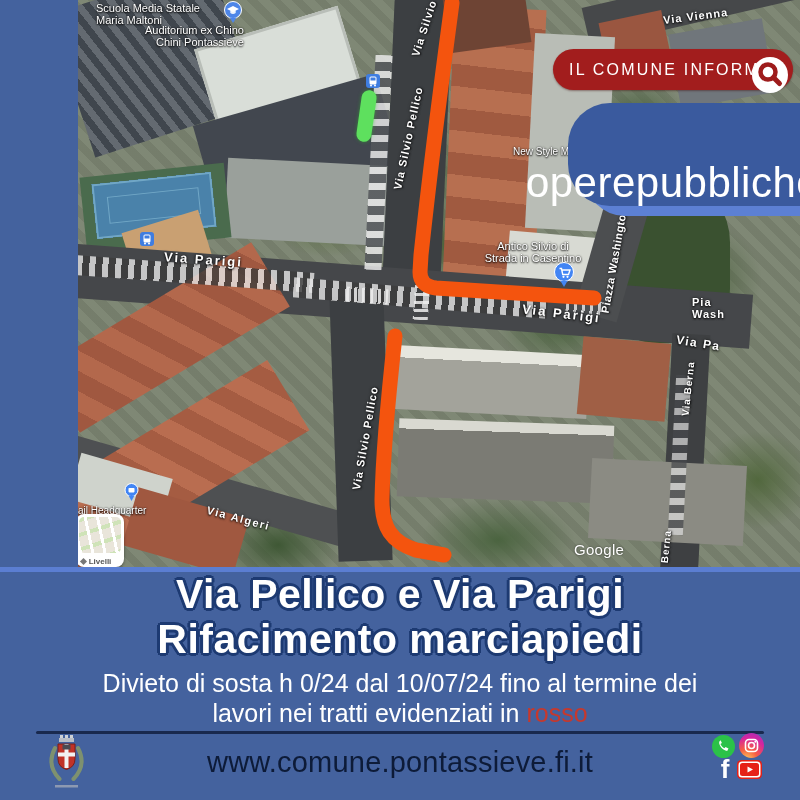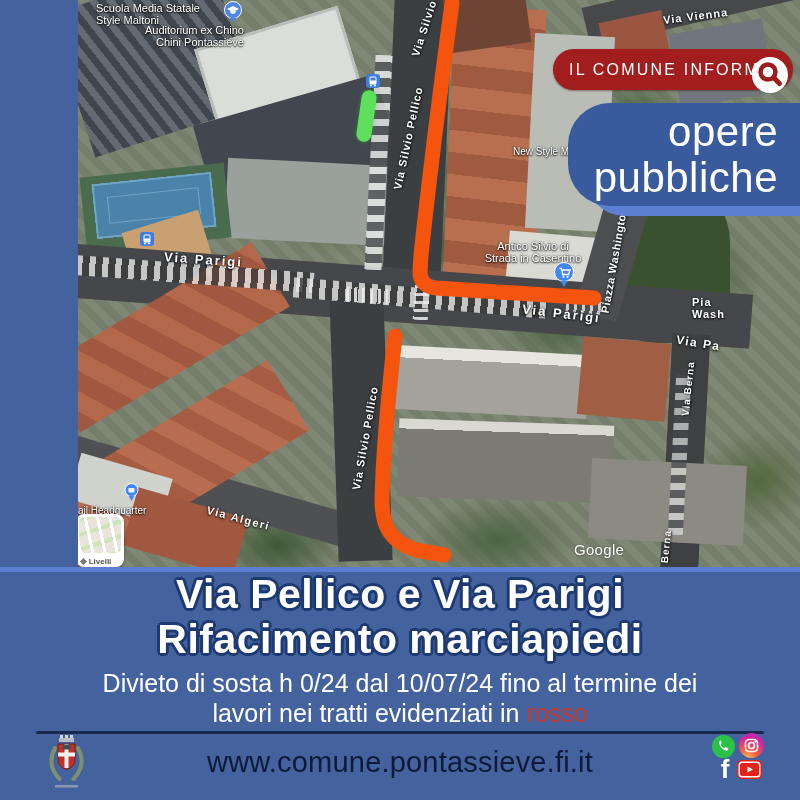--- a/index.html
+++ b/index.html
@@ -116,21 +116,21 @@
 
   
   .badge-red{position:absolute;left:553px;top:49px;width:240px;height:41px;border-radius:22px;background:#a21d1d;
              box-shadow:0 1px 2px rgba(60,0,0,.4);z-index:12;}
   .badge-red-text{position:absolute;left:16px;top:0;height:100%;display:flex;align-items:center;color:#fff;
              font-size:16px;letter-spacing:2.2px;white-space:nowrap;}
   .badge-red-circle{position:absolute;right:5px;top:8px;width:36px;height:36px;background:#fff;border-radius:50%;}
   .badge-blue-light{position:absolute;left:585px;top:117px;right:0;height:99px;border-radius:40px 0 0 40px;
              background:#5c80d4;z-index:10;}
   .badge-blue{position:absolute;left:568px;top:103px;right:0;height:103px;border-radius:42px 0 0 42px;background:#3a5a9e;
-             z-index:11;display:flex;flex-direction:column;justify-content:center;align-items:flex-end;
+             z-index:11;display:flex;flex-direction:row;justify-content:center;align-items:flex-end;
              padding-right:22px;box-sizing:border-box;}
   .badge-blue div{color:#fff;font-size:42px;line-height:46px;font-weight:400;letter-spacing:.5px;}
 
   .map-accent{position:absolute;left:0;top:567px;width:800px;height:5px;background:#5b7ed2;z-index:4;}
 
   
   .title{position:absolute;left:0;top:572px;width:800px;text-align:center;z-index:5;}
   .title div{font-weight:700;font-size:41px;line-height:45px;letter-spacing:.5px;color:#fff;
     text-shadow:3px 0 0 #1d3a72,-3px 0 0 #1d3a72,0 3px 0 #1d3a72,0 -3px 0 #1d3a72,
                 2px 2px 0 #1d3a72,-2px 2px 0 #1d3a72,2px -2px 0 #1d3a72,-2px -2px 0 #1d3a72;}
@@ -194,21 +194,21 @@
     <i class="sat" id="cw3"></i>
     <i class="sat" id="gcap"></i>
 
     <svg class="routes" width="637" height="567">
       <path d="M374,3 C365,70 351,180 343,255 L342,272 Q342,286 358,288 L516,298" fill="none" stroke="#f4540e" stroke-width="15" stroke-linecap="round" stroke-linejoin="round"></path>
       <path d="M317,336 C311,390 305,450 304,500 C304,527 313,542 338,550 L366,555" fill="none" stroke="#f4540e" stroke-width="15" stroke-linecap="round" stroke-linejoin="round"></path>
     </svg>
 
     <div class="plabel" id="l-scuola">
       <div>Scuola Media Statale</div>
-      <div>Style Maltoni</div>
+      <div>Maria Maltoni</div>
     </div>
     <div class="plabel" id="l-auditorium">
       <div>Auditorium ex Chino</div>
       <div>Chini Pontassieve</div>
     </div>
     <div class="slabel" id="l-vienna">Via Vienna</div>
     <div class="slabel" id="l-silvio">Via Silvio</div>
     <div class="slabel" id="l-pellico-up">Via Silvio Pellico</div>
     <div class="slabel" id="l-pellico-low">Via Silvio Pellico</div>
     <div class="slabel" id="l-parigi-w">Via Parigi</div>

